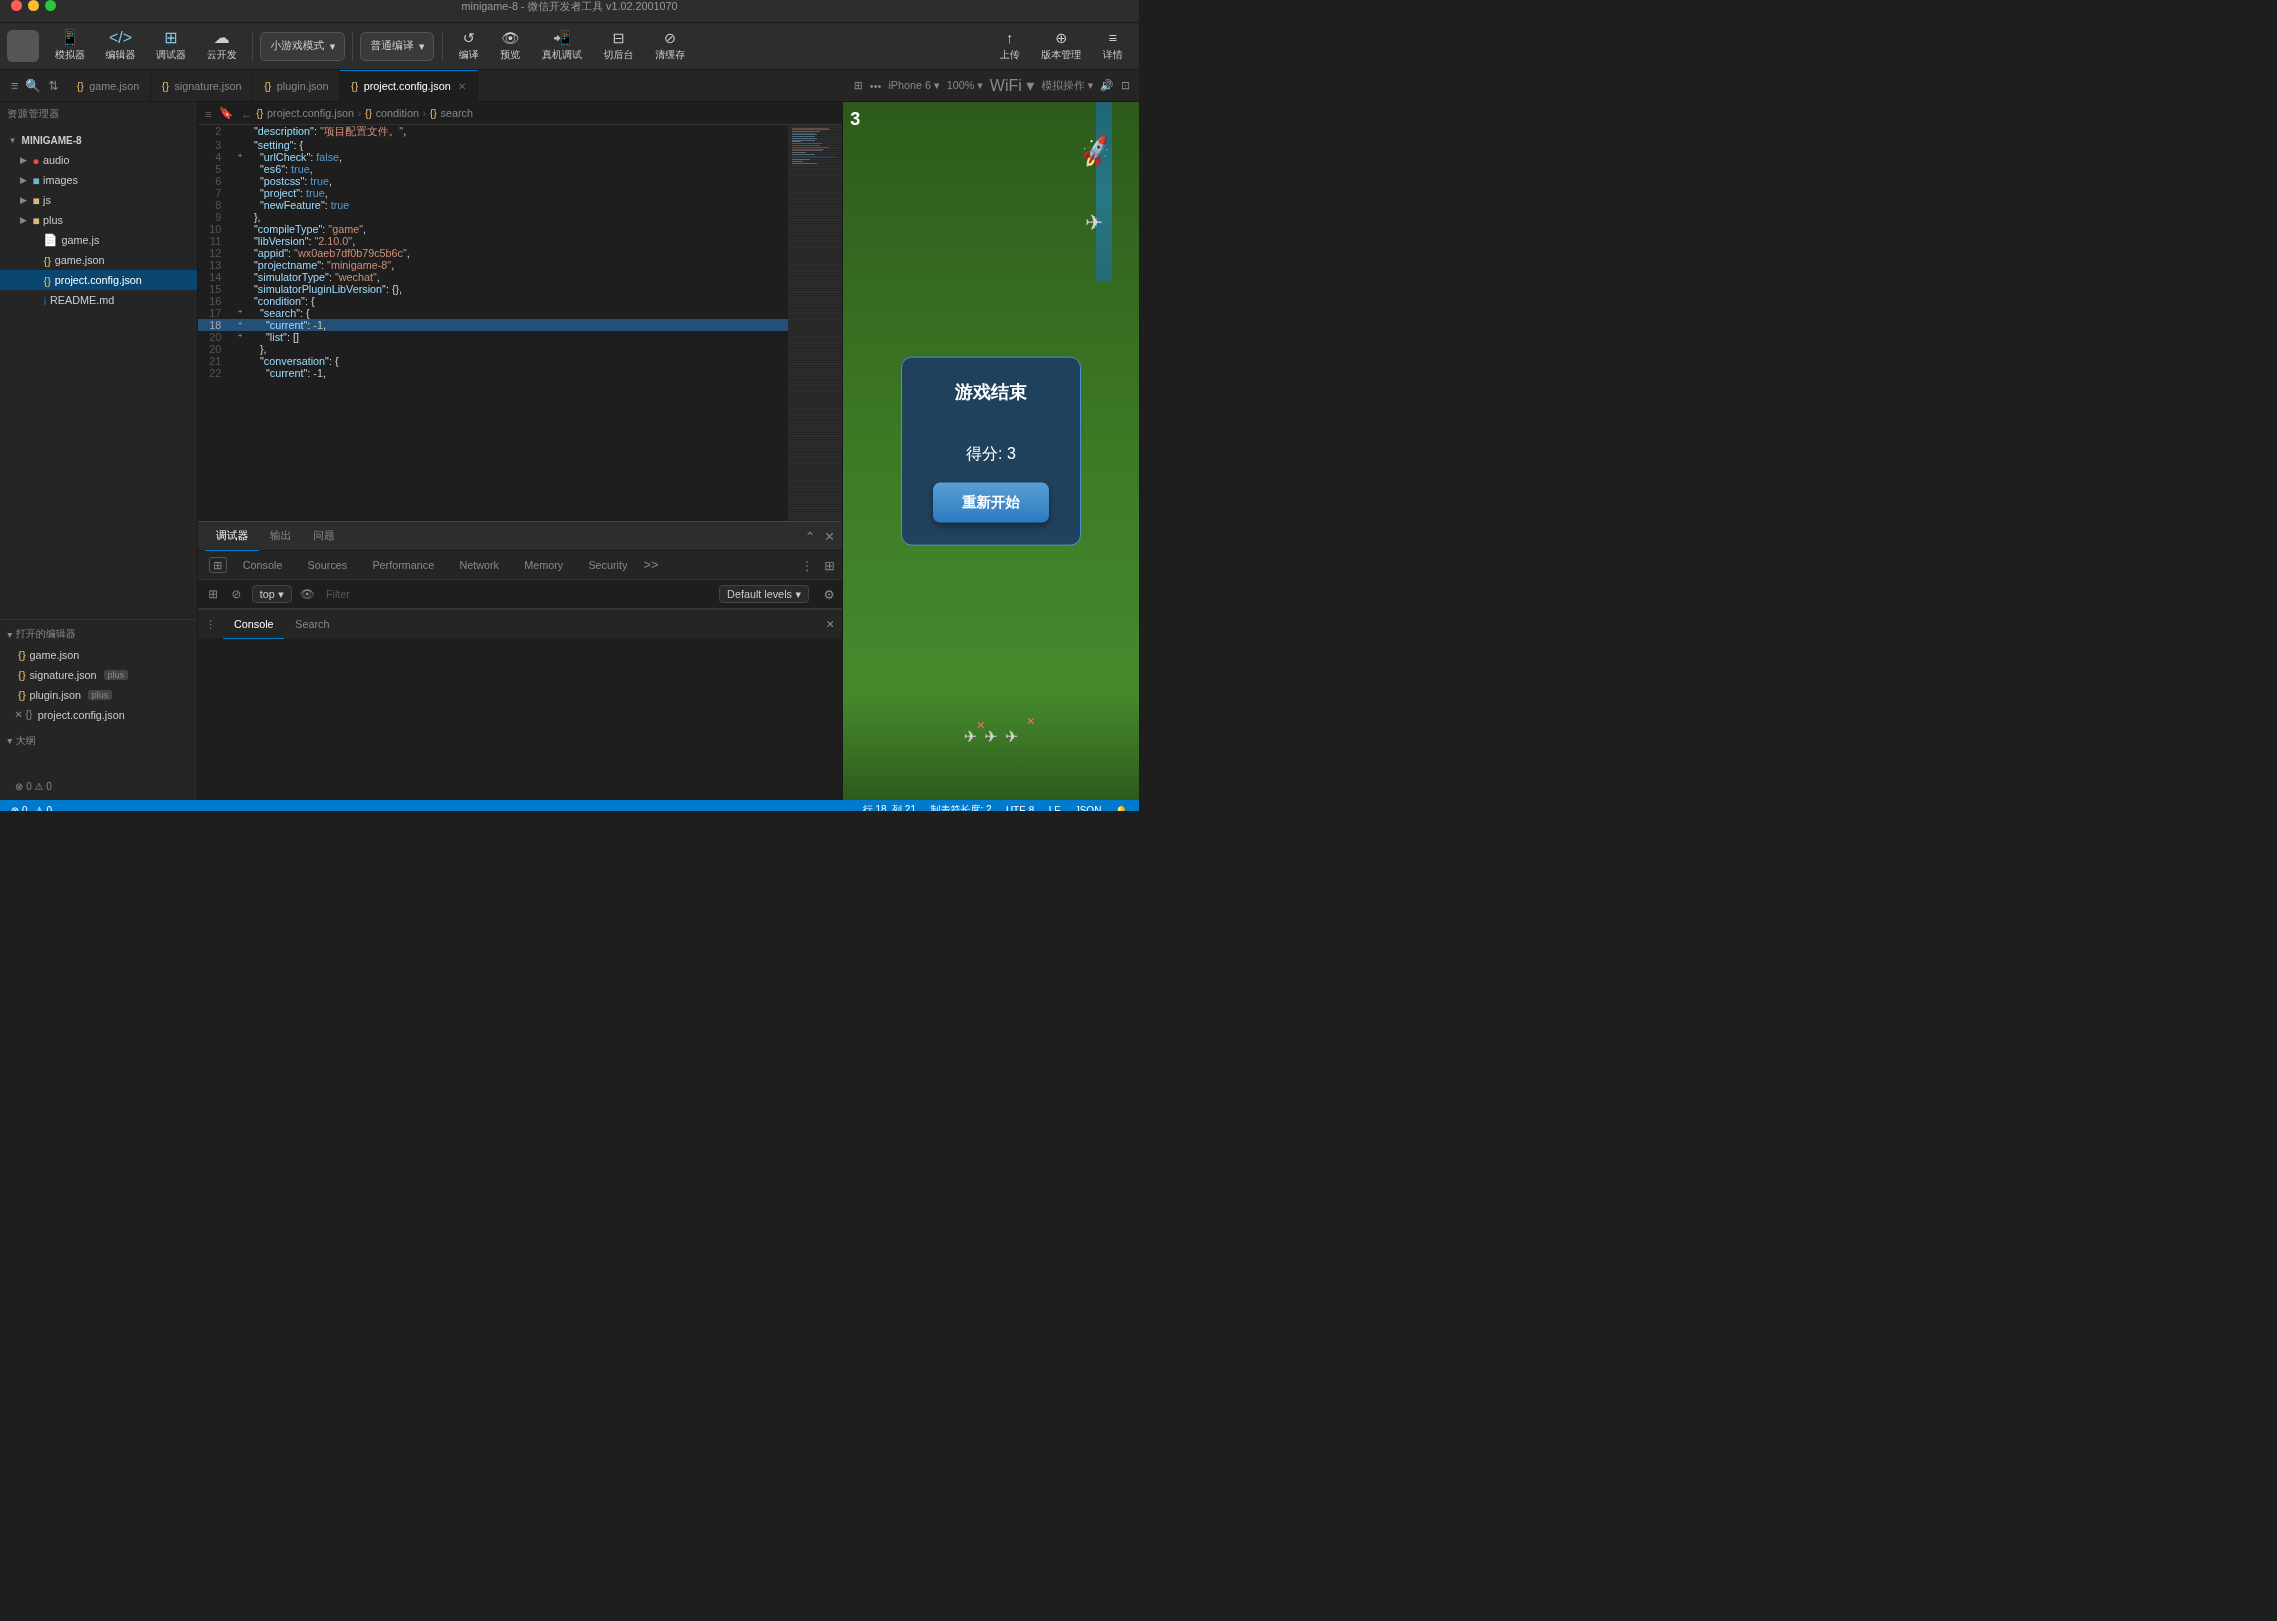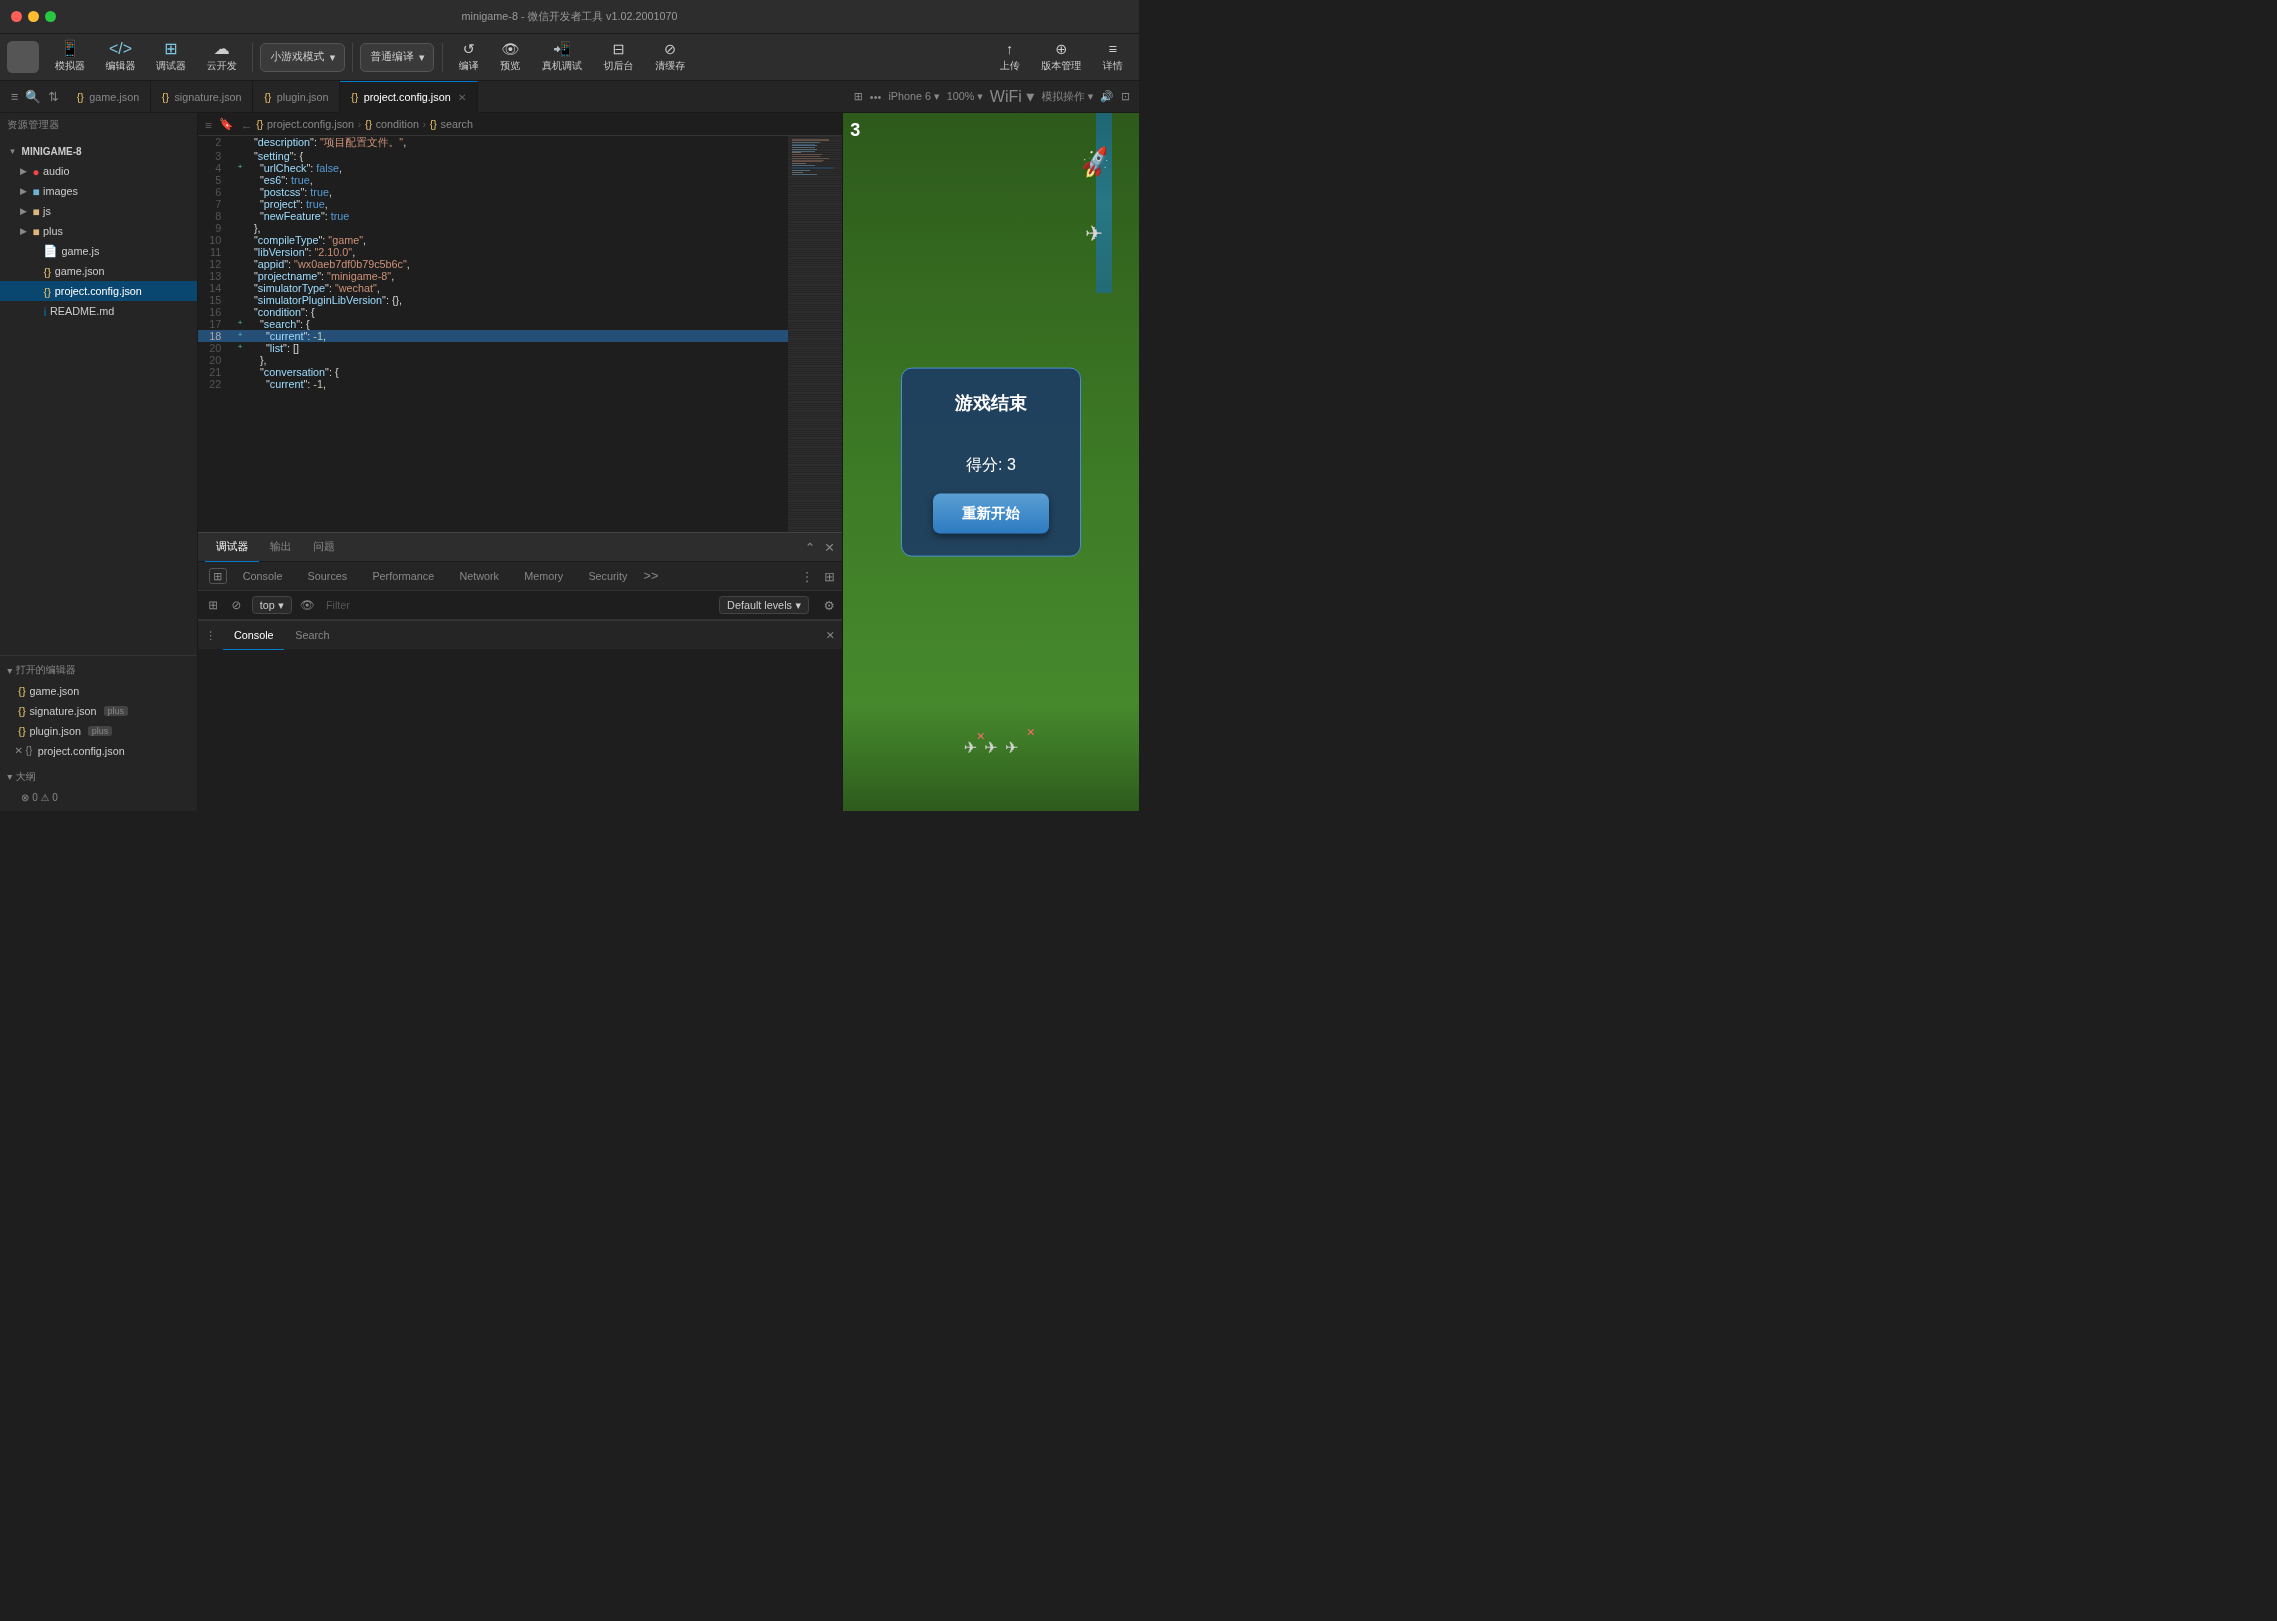--- a/index.html
+++ b/index.html
@@ -9,23 +9,22 @@
       color: #d4d4d4;
       width: 1139px;
       height: 811px;
       overflow: hidden;
       font-size: 10.8px;
     }
 
     
     .title-bar {
       background: #2d2d2d;
-      height: 34px;
-      display: flex;
-      align-items: center;
+      height: 23px;
+      display: flex;
       padding: 0 10.8px;
       border-bottom: 0.9px solid #1a1a1a;
       position: relative;
     }
     .traffic-lights {
       display: flex;
       gap: 6.3px;
       margin-right: 14.4px;
     }
     .traffic-light {
@@ -790,21 +789,21 @@
       <div class="tree-item" style="padding-left:14.4px;">
         <span style="color:#888;font-size:10px;margin-right:1.8px;">✕ {}</span>
         <span class="file-name">project.config.json</span>
       </div>
 
       <div class="sidebar-section-title" style="margin-top:5.4px;">
         <span>▾</span>
         <span>大纲</span>
       </div>
 
-      <div class="tree-item" style="padding-left:21px;font-size:10px;color:#888;">
+      <div class="tree-item" style="padding-left:15px;font-size:10px;color:#888;margin-top:25px;">
         <span>⊗ 0 ⚠ 0</span>
       </div>
     </div>
   </div>
 
   <div class="editor-area">
 
     <div class="breadcrumb">
       <div class="breadcrumb-left">
         <span>≡</span>

